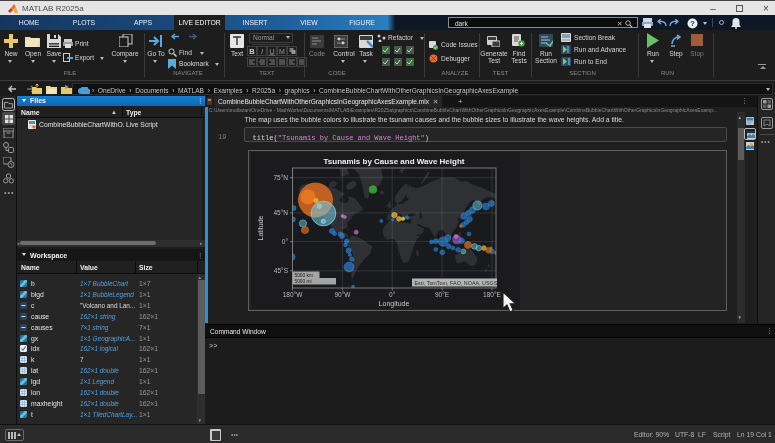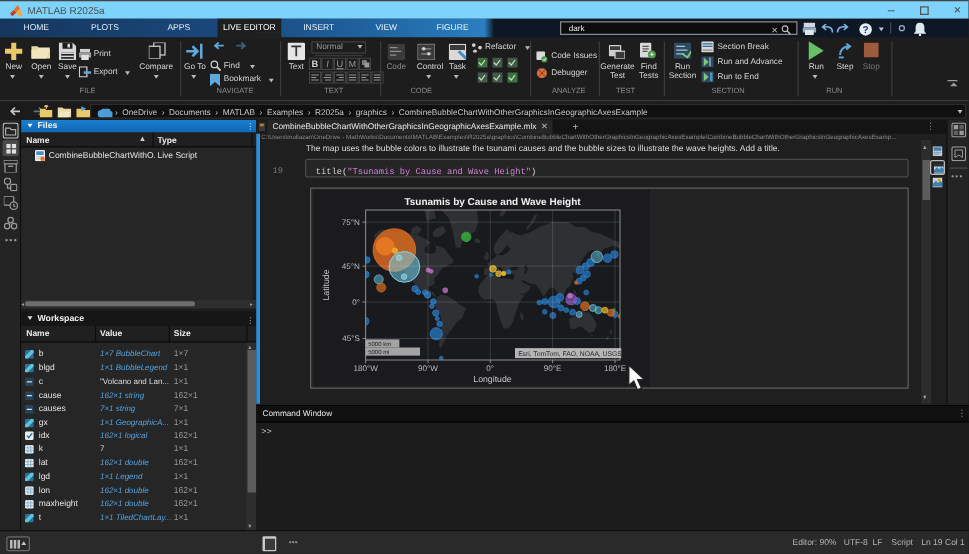--- a/index.html
+++ b/index.html
@@ -1,21 +1,21 @@
 <!DOCTYPE html>
 <html><head>
 <meta charset="utf-8">
 <style>
 * { margin:0; padding:0; box-sizing:border-box; }
 html,body { width:775px; height:443px; overflow:hidden; background:#1e1e1e;
   font-family:"Liberation Sans", sans-serif; }
 .abs { position:absolute; }
 #app { position:relative; width:775px; height:443px; }
 
-#titlebar { left:0; top:0; width:775px; height:15px; background:#7dd3fc; border-top:1px solid #444; }
+#titlebar { left:0; top:0; width:775px; height:15px; background:#e5e5e5; border-top:1px solid #444; }
 #titlebar .t { position:absolute; left:22px; top:3px; font-size:8px; color:#4d4d4d; }
 .winbtn { position:absolute; top:0px; color:#444; font-size:10px; width:26px; text-align:center; line-height:15px;}
 
 #tabrow { left:0; top:15px; width:775px; height:15px;
   background:linear-gradient(90deg,#15375e 0%,#1a4a7e 25%,#1f639f 38%,#2a7fc0 50%,#0e1726 51%,#0e1726 100%); }
 #tabrow .rtab { position:absolute; top:0; height:15px; line-height:16px; font-size:6.8px; color:#e8f0f8; text-align:center; }
 #tabrow .active { background:#1f1f1f; color:#fff; }
 
 #toolstrip { left:0; top:30px; width:775px; height:51px; background:#1d1d1d; border-bottom:1px solid #3a3a3a; }
 .seclabel { position:absolute; top:40px; font-size:6px; color:#8a8a8a; text-align:center; }

